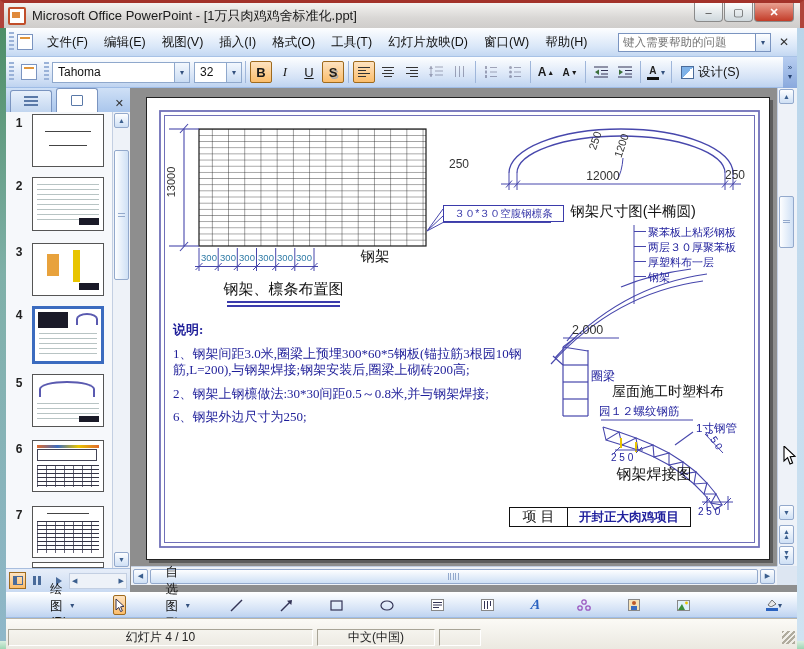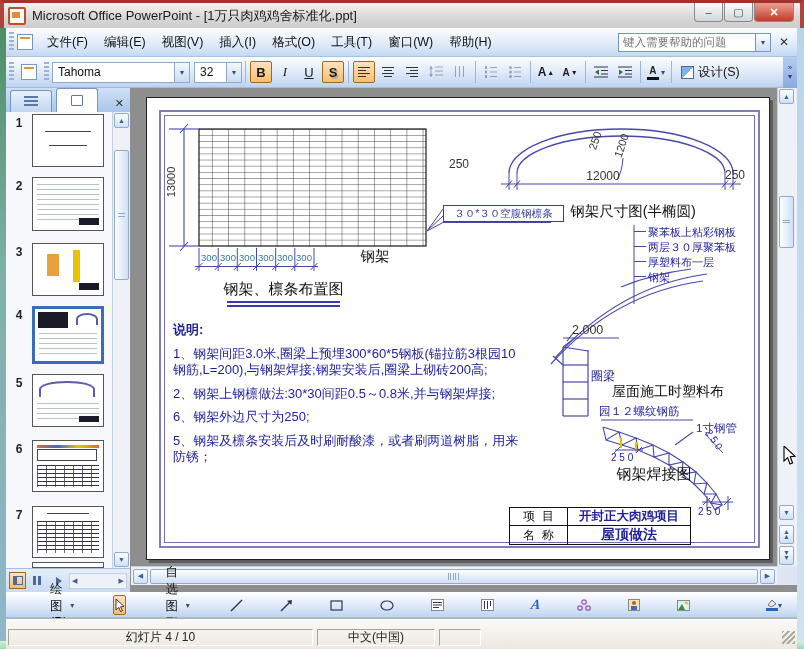--- a/index.html
+++ b/index.html
@@ -107,26 +107,26 @@
 
   
   .editor { position:absolute; left:125px; top:0; width:666px; height:504px; background:#8e8e8e; }
   .slide { position:absolute; left:15px; top:9px; width:624px; height:463px; background:#fff;
     border:1px solid #222; box-shadow:3px 3px 0 #5c5c5c; }
   .slide svg { position:absolute; left:0; top:0; }
   .lbl { position:absolute; white-space:nowrap; color:#111; }
   .navy { color:#22229e; }
   .teal { color:#2f7ba6; font-weight:normal; }
   .callout-box { position:absolute; border:1px solid #3b3bab; color:#3b3bab; text-align:center; background:#fff; }
-  .notes { position:absolute; left:26px; top:224px; width:354px; font-size:13px; line-height:1.27; color:#1e1e99; }
+  .notes { position:absolute; left:26px; top:224px; width:354px; font-size:13px; line-height:1.27; color:#1e1e99;font-family:Liberation Serif, serif; }
   .notes p { margin-bottom:7px; }
   .notes .nt { font-weight:bold; }
   .info-table { position:absolute; left:362px; top:409px; width:182px; border-collapse:collapse; }
   .info-table td { border:1.5px solid #111; height:15px; text-align:center; padding:0; }
-  .info-table .k { width:58px; font-size:12px; color:#111;font-family:Liberation Mono, monospace; }
+  .info-table .k { width:58px; font-size:14px; color:#111; }
   .info-table .v { font-size:12.5px; color:#22229e; font-weight:bold; }
 
   
   .v-scroll { position:absolute; left:646px; top:0; width:20px; height:478px; background:#eef2f8; border-left:1px solid #c3cfe2; }
   .h-scroll { position:absolute; left:0; top:478px; width:646px; height:19px; background:#eef2f8; border-top:1px solid #c3cfe2; display:flex; align-items:center; }
   .h-thumb { flex:1; height:15px; margin:0 2px; background:linear-gradient(#fdfeff,#cfe0f5); border:1px solid #93a9cc; border-radius:2px; position:relative; }
   .corner { position:absolute; left:646px; top:478px; width:20px; height:19px; background:#dde6f2; }
   .dbl-arrow { line-height:4.5px; font-size:7px; text-align:center; color:#3c5f8e; }
 
   
@@ -177,20 +177,21 @@
 
   <div class="menubar">
     <div class="grip"></div>
     <div class="mini-doc"></div>
     <span class="menu-item">文件(F)</span>
     <span class="menu-item">编辑(E)</span>
     <span class="menu-item">视图(V)</span>
     <span class="menu-item">插入(I)</span>
     <span class="menu-item">格式(O)</span>
     <span class="menu-item">工具(T)</span>
+    <span class="menu-item">幻灯片放映(D)</span>
     <span class="menu-item">窗口(W)</span>
     <span class="menu-item">帮助(H)</span>
     <div class="help-box">
       <input class="help-input" placeholder="键入需要帮助的问题" style="">
       <div class="small-drop">
           <span>▾</span>
         </div>
     </div>
     <span class="menu-close">✕</span>
   </div>
@@ -598,33 +599,28 @@
         <div class="lbl navy" style="left:464px;top:354px;font-size:10px">2 5 0</div>
         <div class="lbl navy" style="left:556px;top:336px;font-size:10px;transform:rotate(56deg)">2 5 0</div>
         <div class="lbl navy" style="left:551px;top:408px;font-size:10px">2 5 0</div>
         <div class="lbl" style="left:443px;top:367px;width:128px;text-align:center;font-size:15px">钢架焊接图</div>
 
         <div class="notes">
           <p class="nt">说明:</p>
           <p>1、钢架间距3.0米,圈梁上预埋300*60*5钢板(锚拉筋3根园10钢筋,L=200),与钢架焊接;钢架安装后,圈梁上砌砖200高;</p>
           <p>2、钢架上钢檩做法:30*30间距0.5～0.8米,并与钢架焊接;</p>
           <p>6、钢架外边尺寸为250;</p>
-          <p>5、钢架及檩条安装后及时刷耐酸漆，或者刷两道树脂，用来防锈；</p>
         </div>
 
         <table class="info-table">
           <tbody>
               <tr>
             <td class="k">项  目</td>
             <td class="v">开封正大肉鸡项目</td>
           </tr>
-          <tr>
-            <td class="k">名  称</td>
-            <td class="v" style="font-size:14px">屋顶做法</td>
-          </tr>
         </tbody>
           </table>
       </div>
 
       <div class="v-scroll">
         <div class="scroll-btn" style="top:1px">
             <span>▲</span>
           </div>
         <div class="scroll-thumb" style="top:108px;height:52px">
             <div class="thumb-grip"></div>

